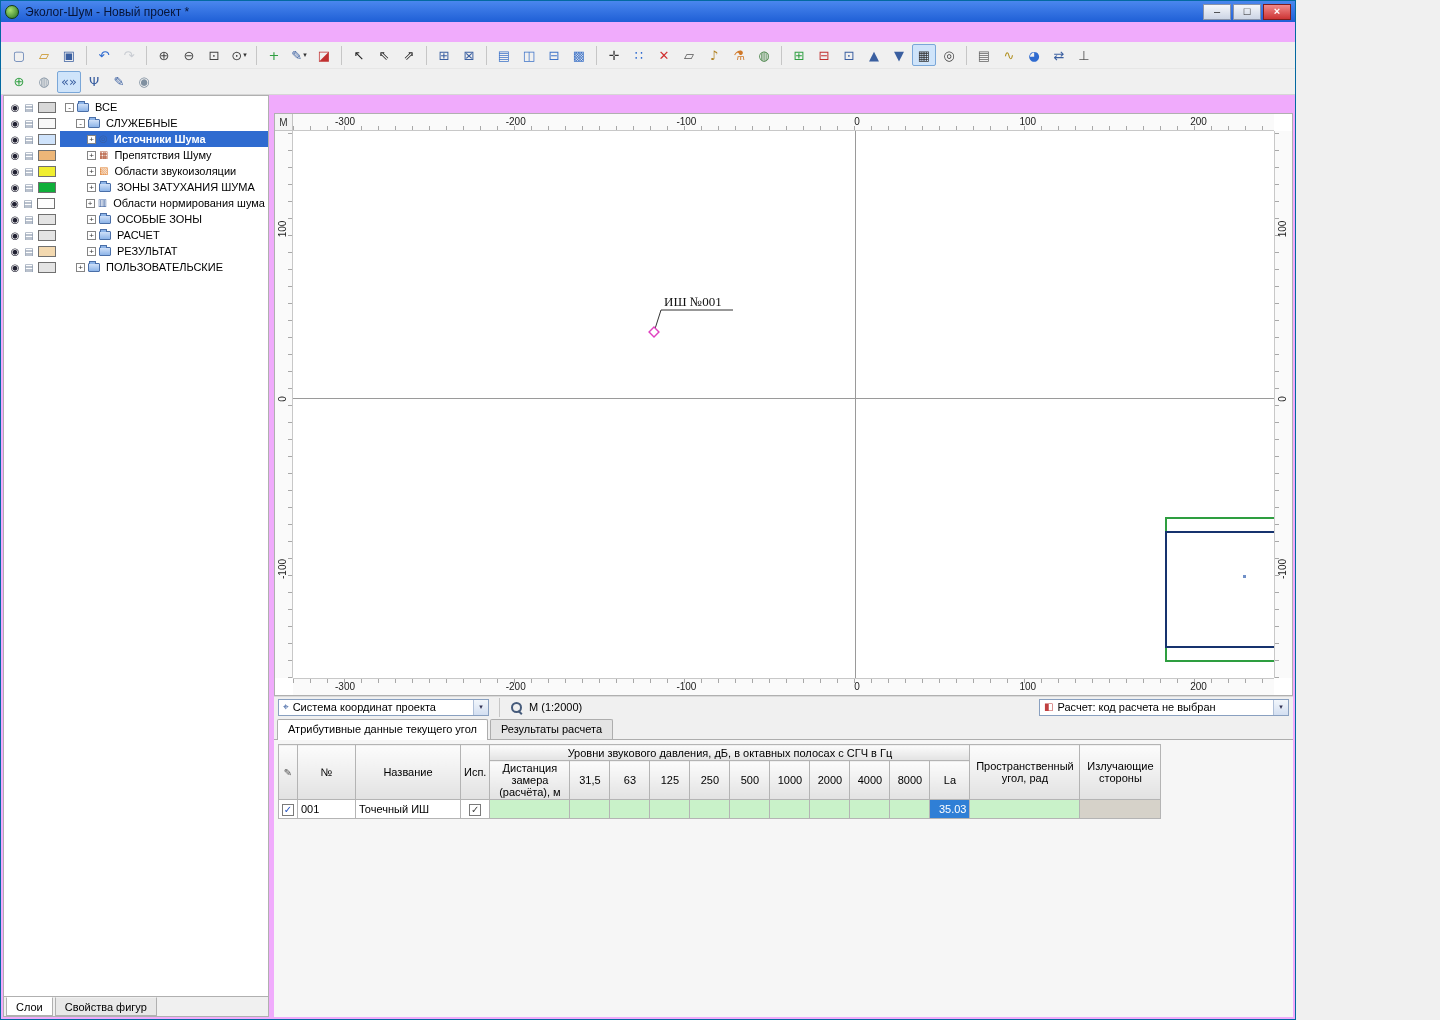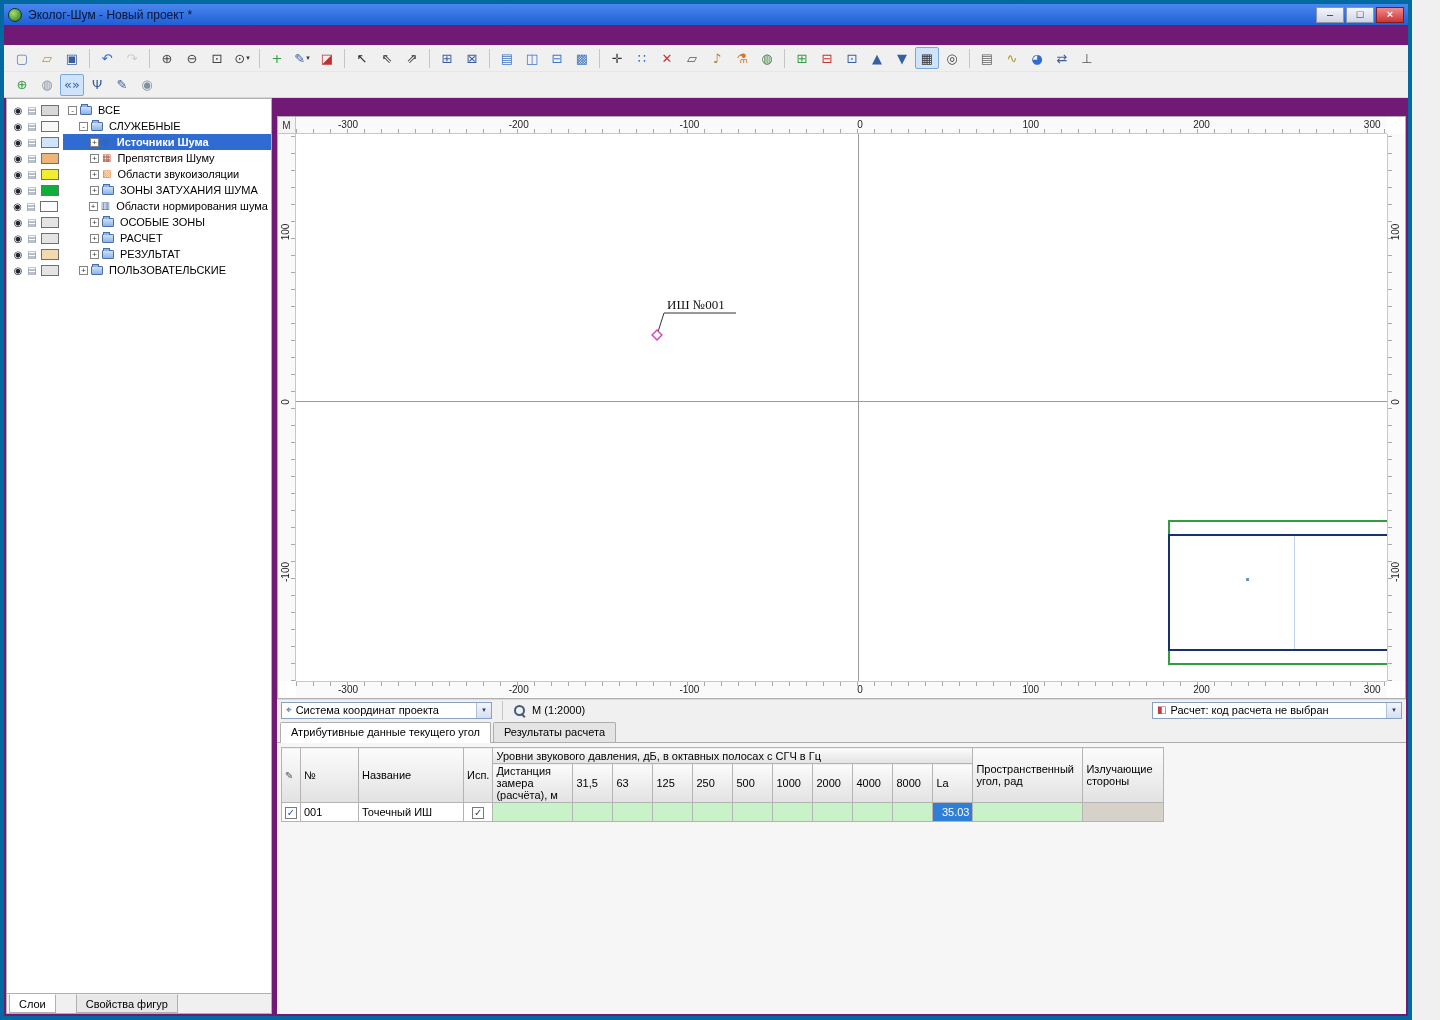--- a/index.html
+++ b/index.html
@@ -1,18 +1,18 @@
 <!DOCTYPE html>
 <html><head>
 <meta charset="utf-8">
 <style>
   *{margin:0;padding:0;box-sizing:border-box}
   html,body{width:1440px;height:1020px}
   body{font-family:"Liberation Sans","DejaVu Sans",sans-serif;font-size:11px;color:#000;background:#f0f0f0;overflow:hidden}
-  #app{position:relative;width:1412px;height:1020px;background:#701a75;border:4px solid #0369a1}
+  #app{position:relative;width:1296px;height:1020px;background:#f0abfc;border:1px solid #0369a1}
 
   
   .titlebar{position:absolute;left:0;top:0;width:100%;height:21px;background:linear-gradient(#4a87ee,#1f5fd6);display:flex;align-items:center;padding:0 4px;color:#071538}
   .app-icon{width:14px;height:14px;border-radius:50%;background:radial-gradient(circle at 35% 35%,#a8e070,#1f6e1f);border:1px solid #133a13;margin-right:6px}
   .title-text{font-size:12px}
   .winbtns{margin-left:auto;display:flex;gap:2px}
   .winbtn{width:28px;height:16px;display:flex;align-items:center;justify-content:center;font-size:11px;line-height:1;background:linear-gradient(#f5f7fb,#ccd4e4);border:1px solid #8a93a8;color:#222}
   .winbtn.close{background:linear-gradient(#f28a8a,#cc3434);border-color:#7e1d1d;color:#fff;font-weight:bold}
 
   
@@ -41,21 +41,21 @@
   .sel-region{display:flex;align-items:center;gap:3px;flex:1;height:16px;padding-left:2px}
   .sel-region.selected{background:#2f6bd0}
   .sel-region.selected .tree-label{color:#fff;font-weight:bold}
   .indent{display:inline-block;height:1px;flex:none}
   .expander{width:9px;height:9px;border:1px solid #848484;background:#fff;font-size:8px;line-height:7px;text-align:center;color:#333;flex:none}
   .folder-icon{width:12px;height:9px;background:linear-gradient(#cfe0f8,#8db4e8);border:1px solid #4a6fa8;border-radius:1px;position:relative;flex:none}
   .folder-icon::before{content:"";position:absolute;left:0;top:-3px;width:5px;height:2px;background:#8db4e8;border:1px solid #4a6fa8;border-bottom:none}
   .node-glyph{font-size:10px;line-height:1;flex:none;font-family:"DejaVu Sans",sans-serif}
   .tree-label{white-space:nowrap;padding:0 3px}
   .panel-tabs{height:20px;border-top:1px solid #b0b0b0;background:#f0f0f0;display:flex;align-items:stretch;padding:0 2px}
-  .panel-tab{padding:3px 9px;border:1px solid #b0b0b0;border-top:1px solid #f0f0f0;background:#e8e8e8;margin-right:20px}
+  .panel-tab{padding:3px 9px;border:1px solid #b0b0b0;border-top:1px solid #f0f0f0;background:#e8e8e8;margin-right:2px}
   .panel-tab.active{background:#fff;border-top-color:#fff}
 
   
   .map-caption{position:absolute;left:273px;top:95px;right:2px;height:17px;background:linear-gradient(#f5f8fc,#dce6f2);border:1px solid #b8c4d8;display:flex;align-items:center;padding:0 5px}
   .caption-btns{margin-left:auto;display:flex;gap:3px}
   .cap-btn{width:14px;height:13px;border:1px solid #9aa8c0;background:#eef2f8;font-size:9px;line-height:1;display:flex;align-items:center;justify-content:center;color:#334}
 
   
   .map{position:absolute;left:273px;top:112px;right:2px;height:583px;background:#fff;border:1px solid #b0b0b0}
   .ruler{position:absolute;background:#fafafa;overflow:hidden}
@@ -90,21 +90,21 @@
 
   
   .data-tabs{position:absolute;left:273px;top:716px;right:2px;height:23px;background:#f0f0f0;display:flex;align-items:flex-end;padding-left:3px;border-bottom:1px solid #adadad}
   .dtab{padding:3px 10px 4px;border:1px solid #adadad;border-bottom:none;background:#e4e4e4;margin-right:2px;border-radius:2px 2px 0 0}
   .dtab.active{background:#fff;position:relative;margin-bottom:-1px;padding-bottom:5px;z-index:2}
 
   
   .table-area{position:absolute;left:273px;top:739px;right:2px;bottom:2px;background:#f6f6f6;padding:4px 0 0 4px}
   table{border-collapse:collapse;font-size:11px;table-layout:fixed}
   th,td{border:1px solid #b4b4b4;padding:1px 3px;overflow:hidden}
-  th{background:linear-gradient(#fcfcfc,#e2e2e2);font-weight:normal;text-align:left;vertical-align:middle}
+  th{background:linear-gradient(#fcfcfc,#e2e2e2);font-weight:normal;text-align:center;vertical-align:middle}
   th.group{height:16px;font-size:11px}
   td{height:19px;background:#fff}
   td.left{text-align:left}
   td.center{text-align:center}
   td.green{background:#c9f2c9}
   td.la-sel{background:#2f7fd6;color:#fff;text-align:right}
   td.gray{background:#d6d2c9}
   .checkbox{display:inline-block;width:12px;height:12px;border:1px solid #7a7a7a;background:#fff;line-height:10px;text-align:center;font-size:10px;vertical-align:middle}
   .checkbox.blue{color:#2050c0}
   .checkbox.dark{color:#444}

